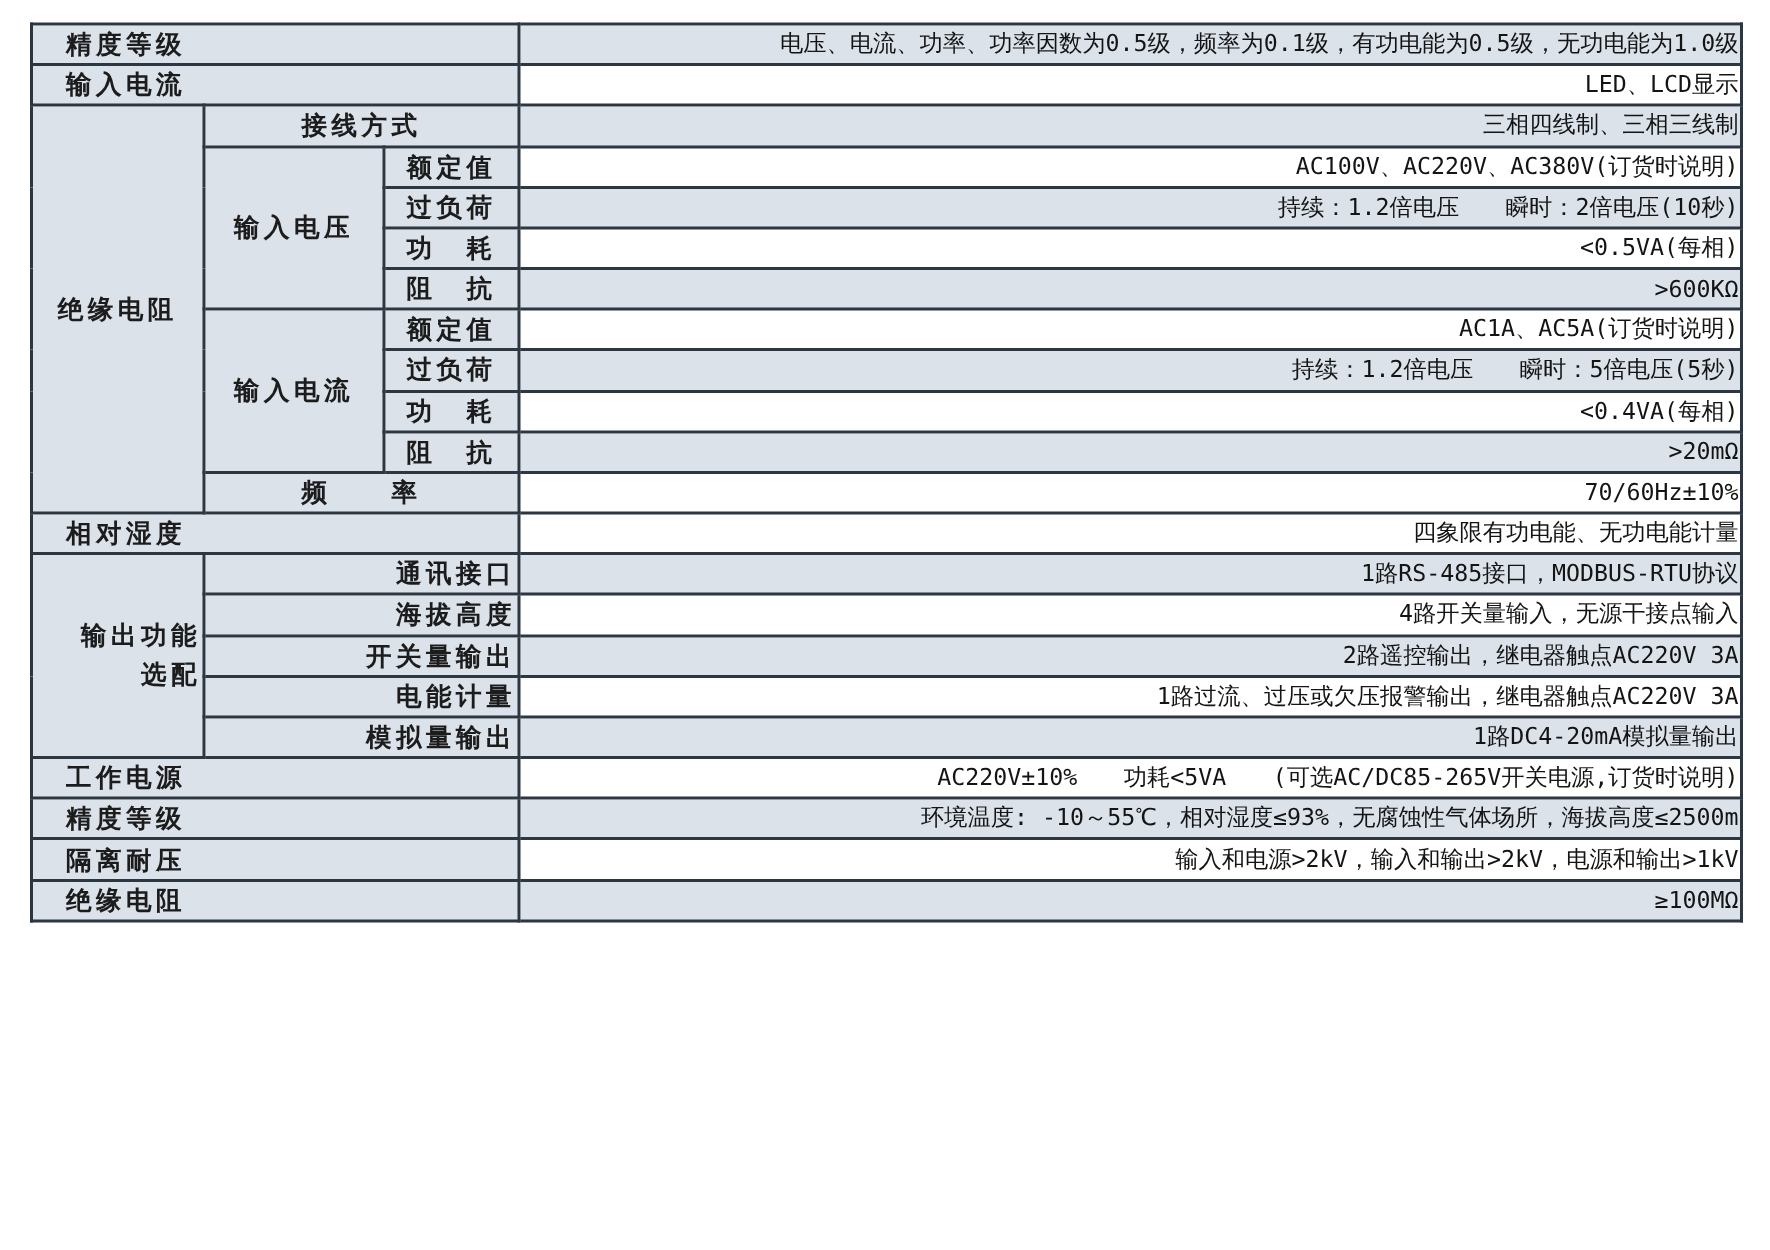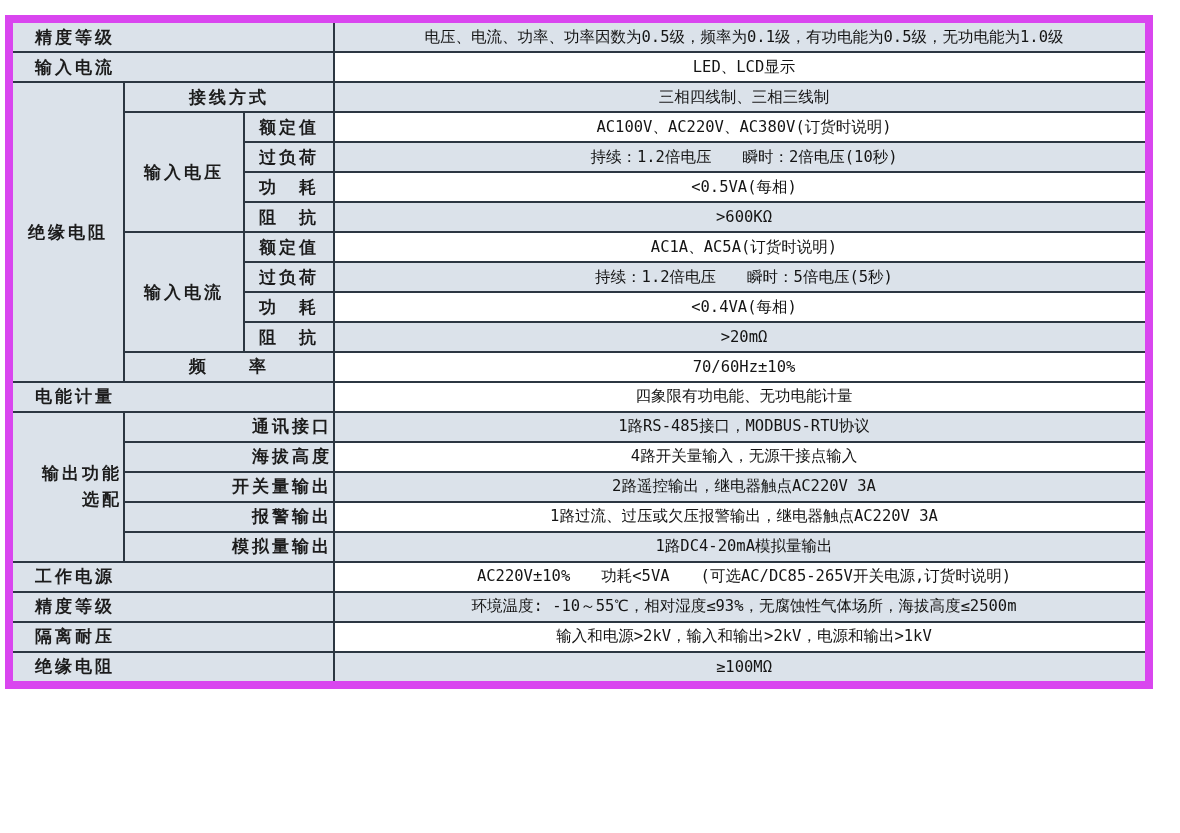--- a/index.html
+++ b/index.html
@@ -8,23 +8,23 @@
     background: #ffffff;
     width: 1180px;
     height: 833px;
     font-family: "Liberation Sans", sans-serif;
     color: #1c1c1c;
   }
   table.spec {
     border-collapse: collapse;
     table-layout: fixed;
     width: 1140px;
-    height: 674px;
-    margin: 15px 0 0 5px;
-    border: 8px solid #d946ef;
+    height: 600px;
+    margin: 15px 0 0 20px;
+    border: 2px solid #d946ef;
   }
   td {
     border: 2px solid #2c3742;
     vertical-align: middle;
     overflow: hidden;
     box-sizing: border-box;
   }
   
   .lbl {
     background: #dbe2ea;
@@ -49,21 +49,21 @@
     white-space: pre-line;
     line-height: 1.55;
     text-align: right;
   }
   
   .val {
     background: #ffffff;
     font-family: "DejaVu Sans Mono", "Liberation Sans", sans-serif;
     font-size: 15.5px;
     color: #141414;
-    text-align: center;
+    text-align: right;
     padding-left: 9px;
     white-space: pre;
   }
   .shaded { background: #dbe2ea; }
 </style>
 </head>
 <body>
 
 <table class="spec">
   <colgroup>
@@ -131,21 +131,21 @@
     <td class="lbl">阻　抗</td>
     <td class="val shaded">&gt;20mΩ</td>
   </tr>
 
   <tr>
     <td class="lbl" colspan="2">频　　率</td>
     <td class="val">70/60Hz±10%</td>
   </tr>
 
   <tr>
-    <td class="lbl main" colspan="3">电能计量</td>
+    <td class="lbl main" colspan="3">相对湿度</td>
     <td class="val">四象限有功电能、无功电能计量</td>
   </tr>
 
   <tr>
     <td class="lbl two-line" rowspan="5">输出功能
 选配</td>
     <td class="lbl subL" colspan="2">通讯接口</td>
     <td class="val shaded">1路RS-485接口，MODBUS-RTU协议</td>
   </tr>
 
@@ -153,21 +153,21 @@
     <td class="lbl subL" colspan="2">海拔高度</td>
     <td class="val">4路开关量输入，无源干接点输入</td>
   </tr>
 
   <tr>
     <td class="lbl subL" colspan="2">开关量输出</td>
     <td class="val shaded">2路遥控输出，继电器触点AC220V 3A</td>
   </tr>
 
   <tr>
-    <td class="lbl subL" colspan="2">报警输出</td>
+    <td class="lbl subL" colspan="2">电能计量</td>
     <td class="val">1路过流、过压或欠压报警输出，继电器触点AC220V 3A</td>
   </tr>
 
   <tr>
     <td class="lbl subL" colspan="2">模拟量输出</td>
     <td class="val shaded">1路DC4-20mA模拟量输出</td>
   </tr>
 
   <tr>
     <td class="lbl main" colspan="3">工作电源</td>

